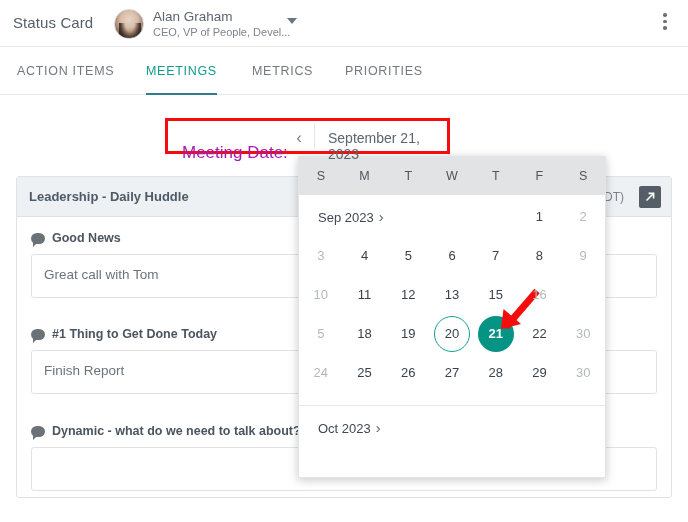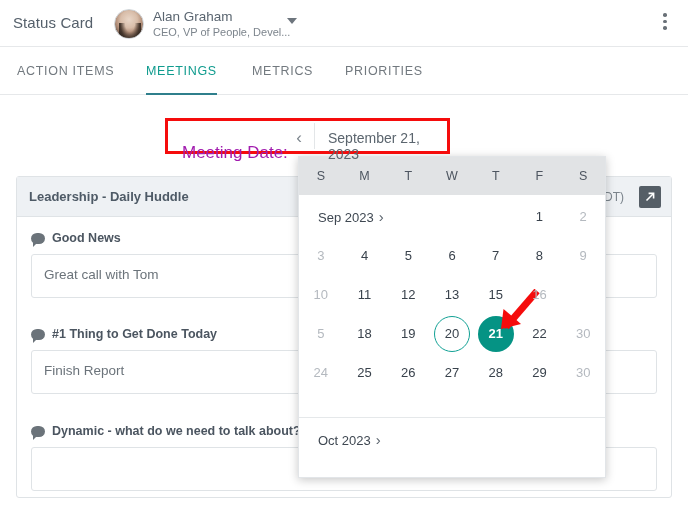--- a/index.html
+++ b/index.html
@@ -145,21 +145,21 @@
   .day.empty { cursor:default; }
   .day .mark {
     position:absolute; left:50%; top:50%; transform:translate(-50%,-50%);
     width:36px; height:36px; border-radius:50%;
   }
   .day.today .mark { border:1.6px solid #12a195; }
   .day.selected .mark { background:#059384; }
   .day.selected { color:#fff;font-weight:bold; }
   .day .num { position:relative; z-index:2; }
   .cal-foot {
-    position:absolute; left:0; right:0; bottom:4px; height:56px;
+    position:absolute; left:0; right:0; bottom:16px; height:56px;
     border-top:1px solid #e5e8ea;
   }
   .cal-foot .cal-month-label{ height:44px; line-height:44px; }
 
   
   .arrow { position:absolute; left:493px; top:289px; width:48px; height:42px; pointer-events:none; }
 </style>
 </head>
 <body>
 

